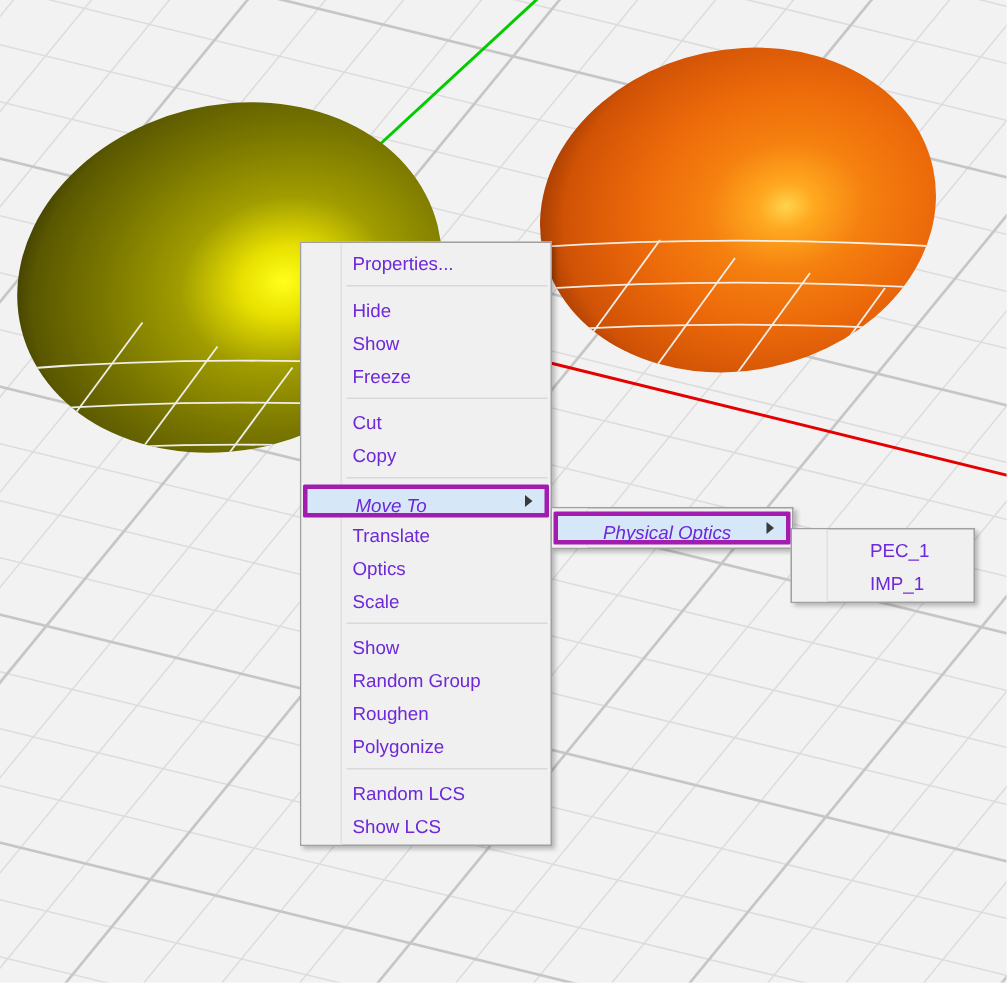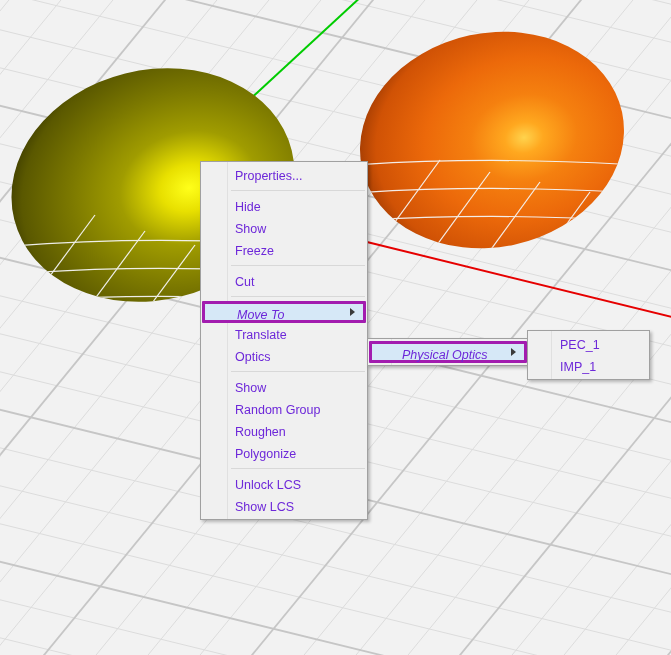--- a/index.html
+++ b/index.html
@@ -92,22 +92,23 @@
     top: 161px;
     width: 168px;
   }
   #menu-moveto {
     left: 367px;
     top: 338px;
     width: 162px;
   }
   #menu-po {
     left: 527px;
-    top: 330px;
+    top: 352px;
     width: 123px;
+    padding-left: 20px;
   }
   #menu-moveto .menu-item,
   #menu-po .menu-item {
     padding-left: 30px;
   }
   #menu-moveto::before { width: 23px; }
   #menu-po::before { width: 23px; }
 </style>
 </head>
 <body>
@@ -316,31 +317,33 @@
   </svg>
 
   <div class="menu" id="menu-main">
       <div class="menu-item"><span>Properties...</span></div>
       <div class="menu-sep"></div>
       <div class="menu-item"><span>Hide</span></div>
       <div class="menu-item"><span>Show</span></div>
       <div class="menu-item"><span>Freeze</span></div>
       <div class="menu-sep"></div>
       <div class="menu-item"><span>Cut</span></div>
+      <div class="menu-item"><span>Copy</span></div>
       <div class="menu-sep"></div>
       <div class="menu-item highlight"><span>Move To</span><span class="submenu-arrow"></span></div>
       <div class="menu-item"><span>Translate</span></div>
       <div class="menu-item"><span>Optics</span></div>
+      <div class="menu-item"><span>Scale</span></div>
       <div class="menu-sep"></div>
       <div class="menu-item"><span>Show</span></div>
       <div class="menu-item"><span>Random Group</span></div>
       <div class="menu-item"><span>Roughen</span></div>
       <div class="menu-item"><span>Polygonize</span></div>
       <div class="menu-sep"></div>
-      <div class="menu-item"><span>Unlock LCS</span></div>
+      <div class="menu-item"><span>Random LCS</span></div>
       <div class="menu-item"><span>Show LCS</span></div>
     </div>
 
   <div class="menu" id="menu-moveto">
       <div class="menu-item highlight"><span>Physical Optics</span><span class="submenu-arrow"></span></div>
     </div>
 
   <div class="menu" id="menu-po">
       <div class="menu-item"><span>PEC_1</span></div>
       <div class="menu-item"><span>IMP_1</span></div>

